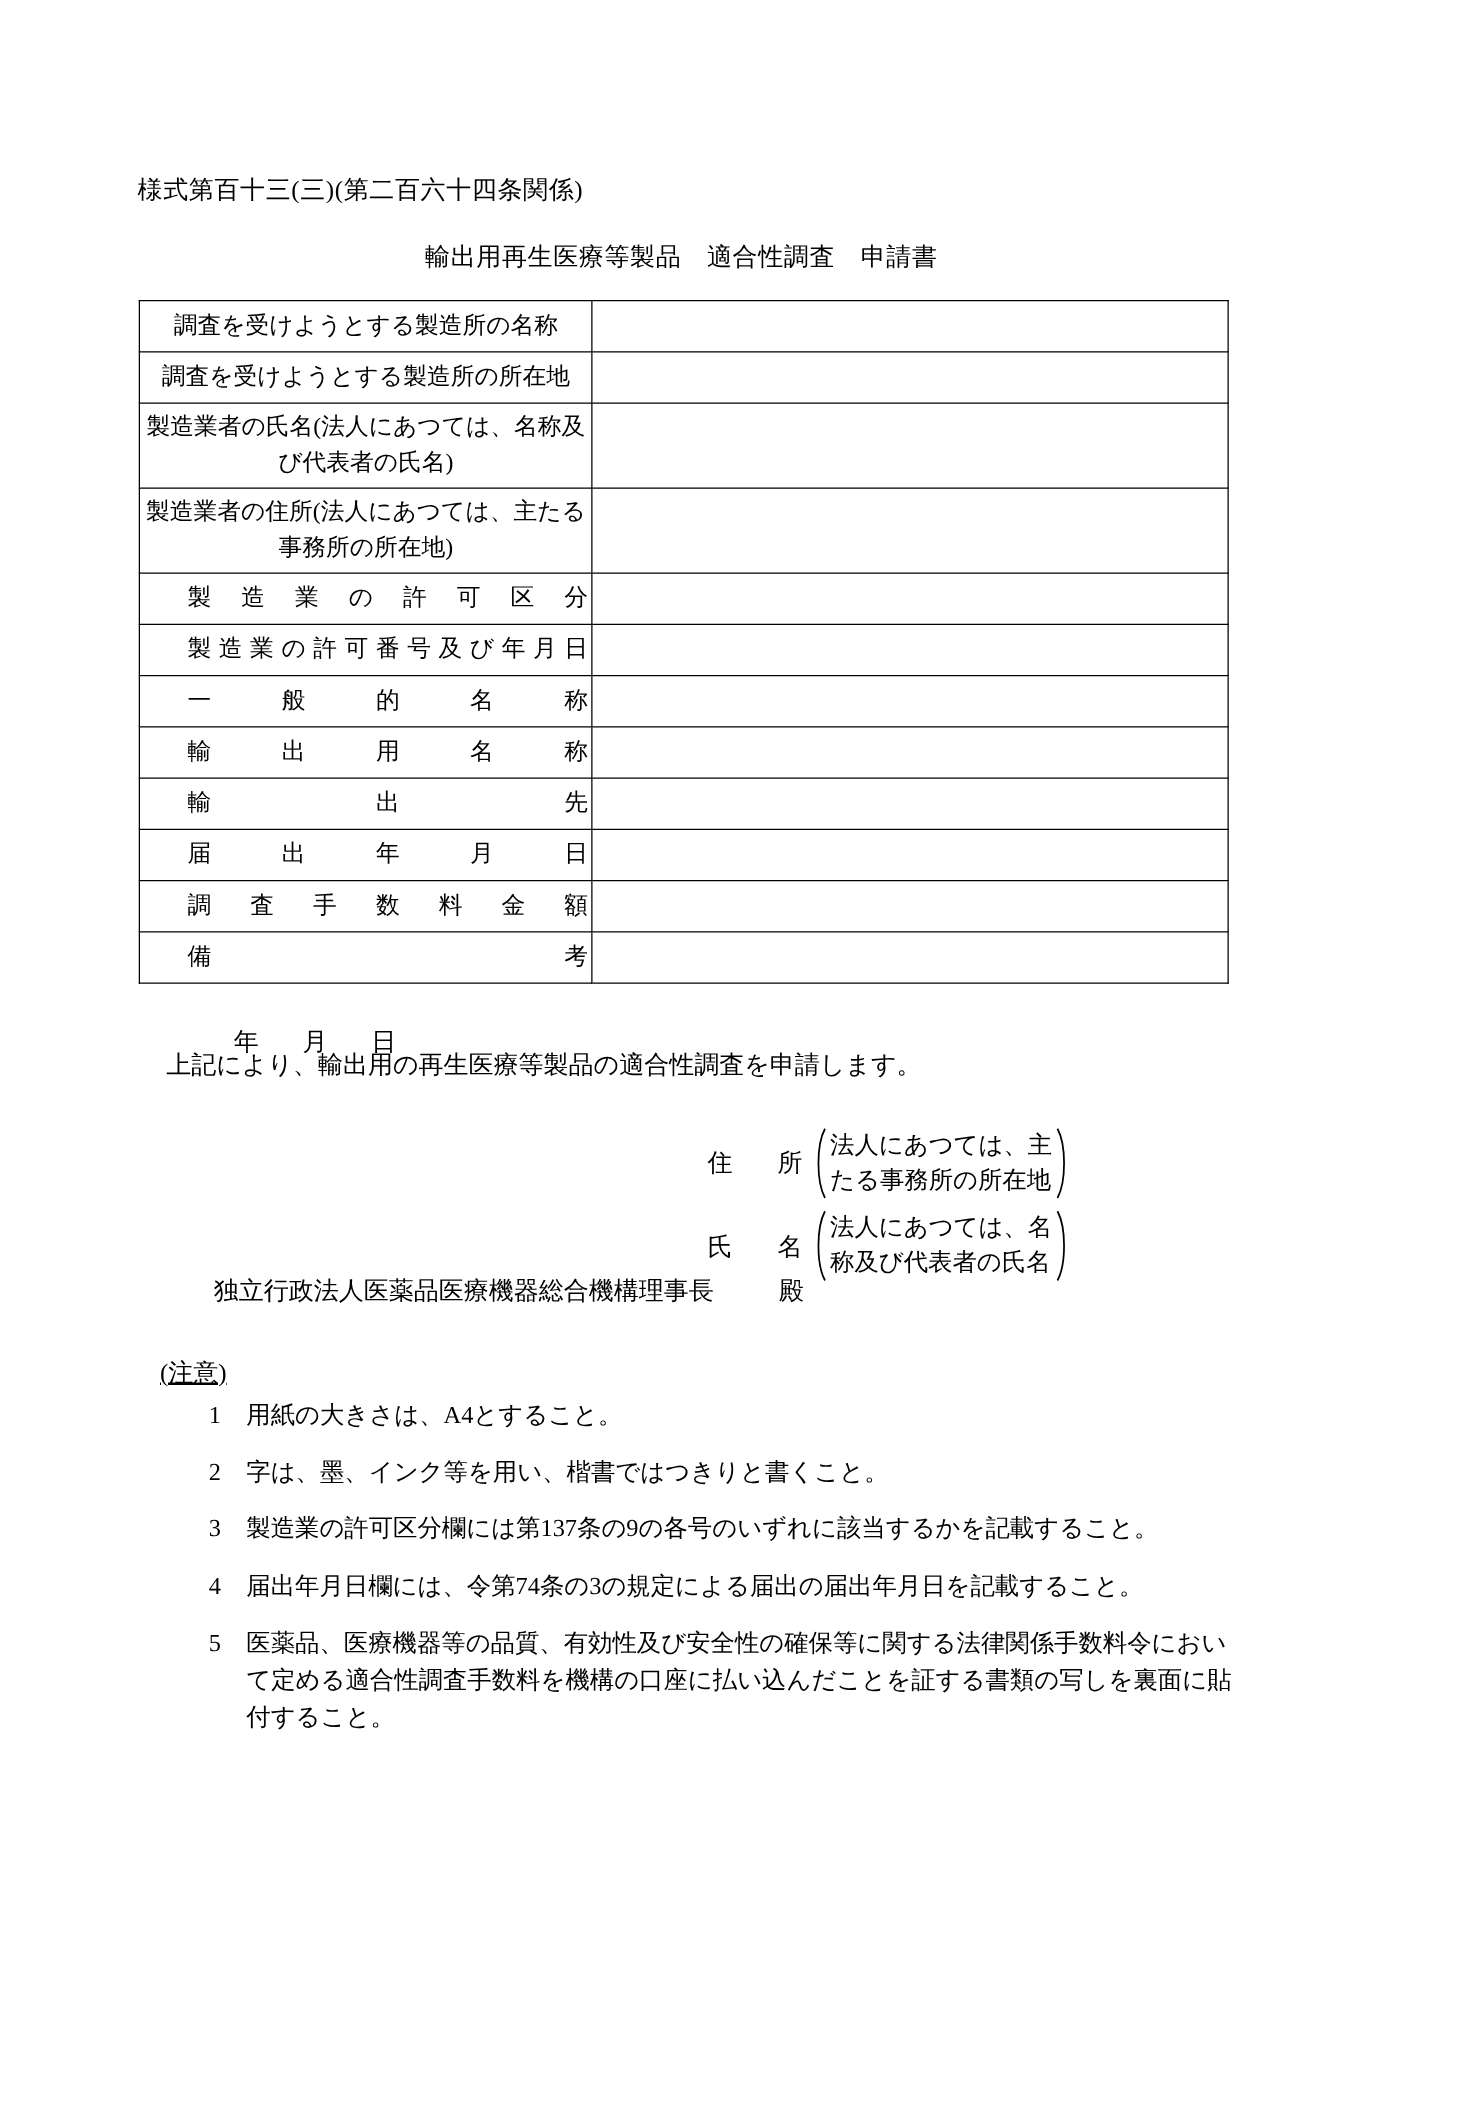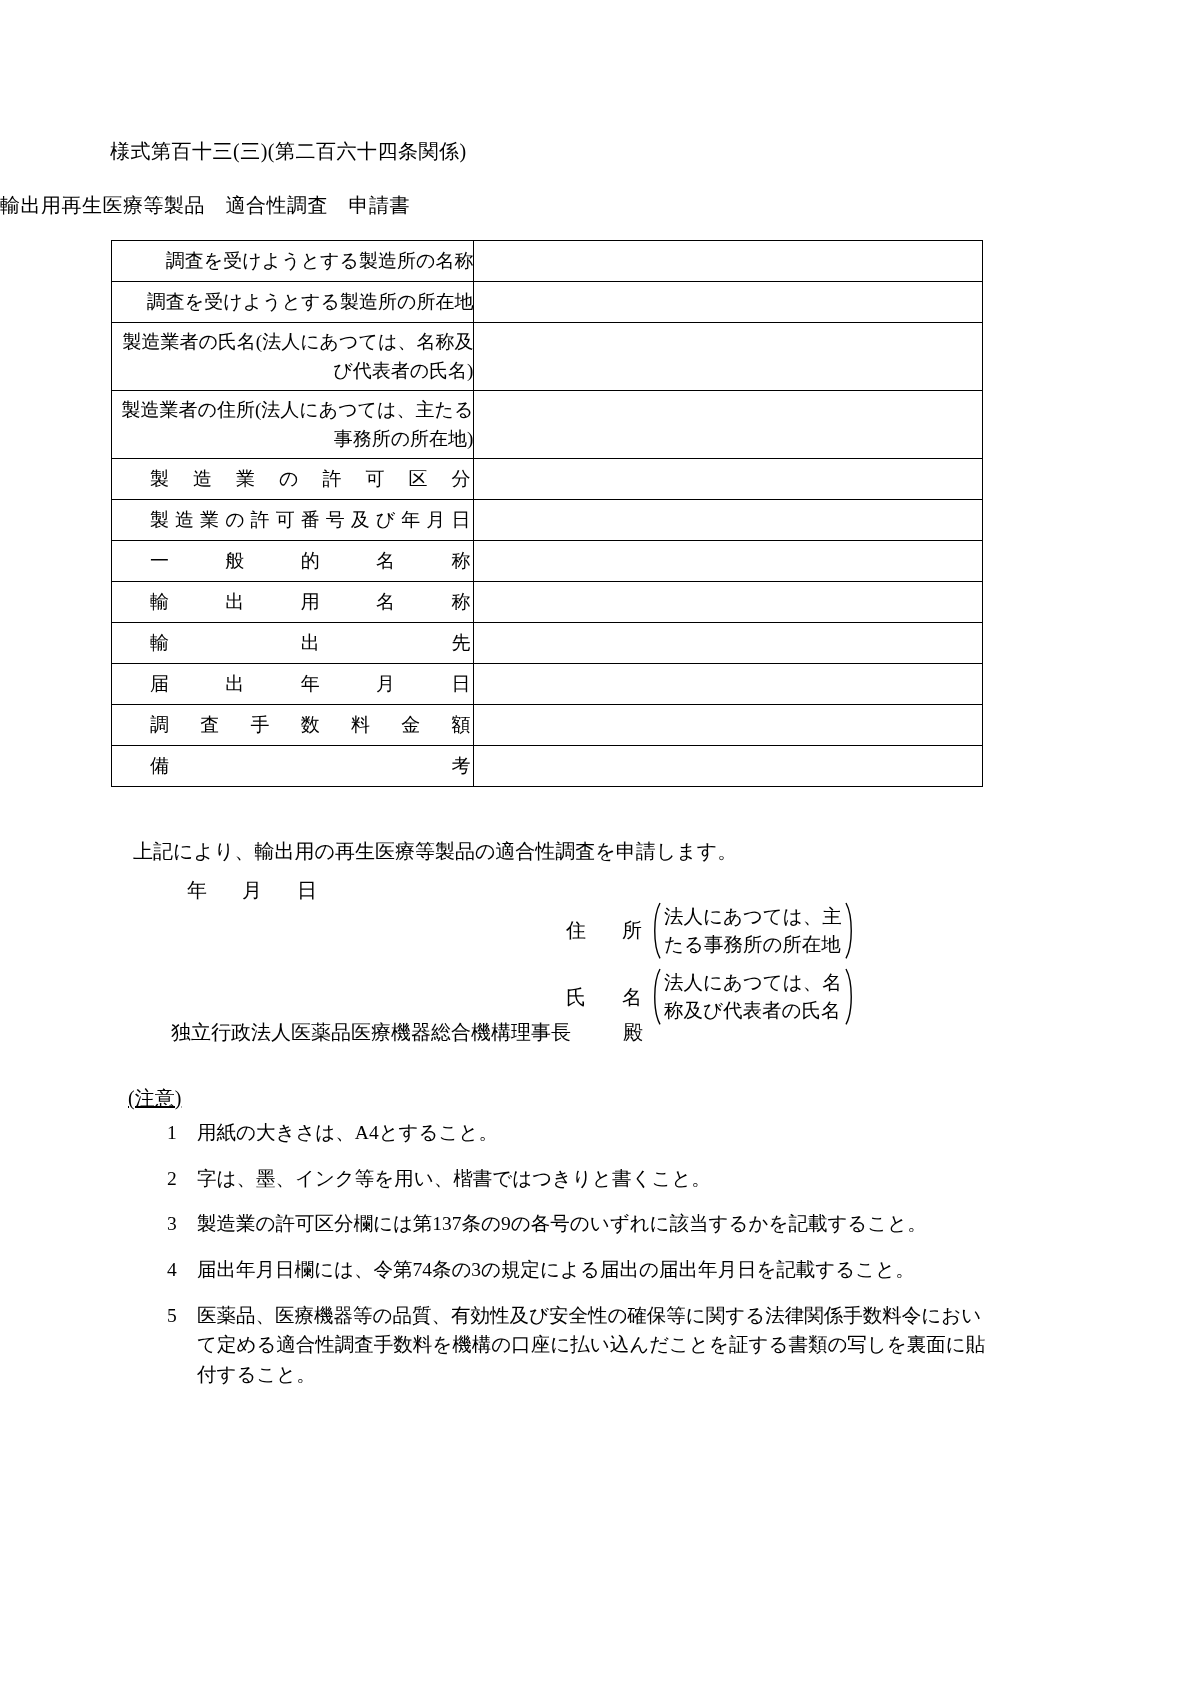--- a/index.html
+++ b/index.html
@@ -31,21 +31,21 @@
     letter-spacing: 0.5px;
     white-space: nowrap;
   }
 
   
   .doc-title {
     position: absolute;
     left: 0;
     top: 192px;
     width: 1090px;
-    text-align: left;
+    text-align: center;
     font-size: 20px;
     letter-spacing: 0.5px;
     white-space: nowrap;
   }
 
   
   .form-table {
     position: absolute;
     left: 111px;
     top: 240px;
@@ -71,38 +71,38 @@
     display: block;
     text-align: justify;
     text-align-last: justify;
     -moz-text-align-last: justify;
     white-space: normal;
     padding-right: 3px;
     margin-left: 38px;
   }
   .label-wrap {
     display: block;
-    text-align: right;
+    text-align: center;
     line-height: 1.5;
   }
   .row-1line td { height: 40px; }
   .row-2line td { height: 67px; }
 
   
   .declaration {
     position: absolute;
     left: 133px;
     top: 838px;
     font-size: 20px;
     white-space: nowrap;
   }
   .date-line {
     position: absolute;
     left: 187px;
-    top: 877px;
+    top: 820px;
     font-size: 20px;
     white-space: nowrap;
     letter-spacing: 1px;
   }
   .date-line .sp { display: inline-block; width: 34px; }
 
   
   .sig-block {
     position: absolute;
     left: 566px;

